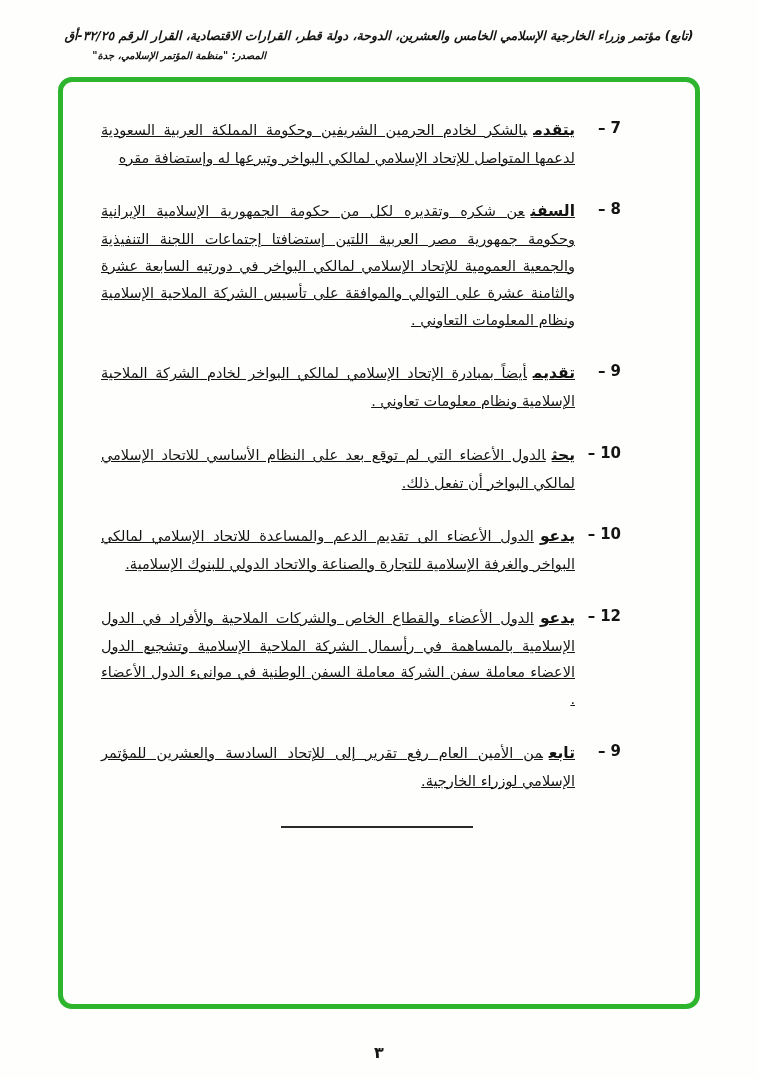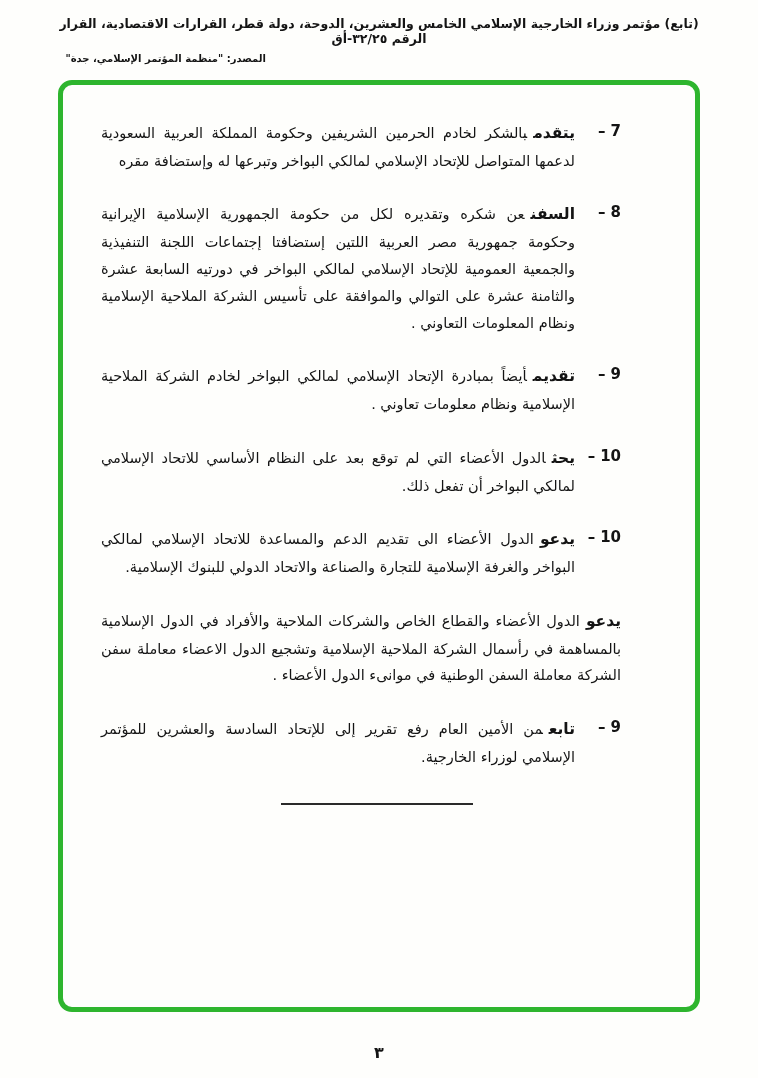--- a/index.html
+++ b/index.html
@@ -5,23 +5,24 @@
   html,body{margin:0;padding:0;}
   body{
     width:758px;height:1078px;
     background:#fefefc;
     font-family:"DejaVu Sans",sans-serif;
     color:#141414;
     position:relative;
     overflow:hidden;
   }
   .header{
-    padding-top:16px;
+    padding-top:28px;
     direction:rtl;
     text-align:center;
+    font-style:italic;
   }
   .header-line1{
     font-size:12.5px;
     font-weight:bold;
     padding:0 40px;
   }
   .header-line2{
     direction:rtl;
     text-align:right;
     font-size:10px;
@@ -55,20 +56,21 @@
     padding-top:3px;
     white-space:nowrap;
   }
   .marker .dash{margin-right:5px;}
   .para{
     flex:1;
     text-align:justify;
     font-size:14.5px;
     line-height:1.85;
     padding-left:2px;
+    text-decoration:underline;
   }
   .lead{
     font-weight:bold;
     font-size:15.5px;
     margin-inline-end:6px;
   }
   .divider{
     width:192px;
     height:2px;
     background:#2a2a2a;
@@ -113,20 +115,21 @@
     <span class="marker"><span class="dash">–</span><span class="num">10</span></span>
     <span class="para"><span class="lead">يحث</span><span>الدول الأعضاء التي لم توقع بعد على النظام الأساسي للاتحاد الإسلامي لمالكي البواخر أن تفعل ذلك.</span></span>
   </div>
 
   <div class="item">
     <span class="marker"><span class="dash">–</span><span class="num">10</span></span>
     <span class="para"><span class="lead">يدعو</span><span>الدول الأعضاء الى تقديم الدعم والمساعدة للاتحاد الإسلامي لمالكي البواخر والغرفة الإسلامية للتجارة والصناعة والاتحاد الدولي للبنوك الإسلامية.</span></span>
   </div>
 
   <div class="item">
+    <span class="marker"><span class="dash">–</span><span class="num">12</span></span>
     <span class="para"><span class="lead">يدعو</span><span>الدول الأعضاء والقطاع الخاص والشركات الملاحية والأفراد في الدول الإسلامية بالمساهمة في رأسمال الشركة الملاحية الإسلامية وتشجيع الدول الاعضاء معاملة سفن الشركة معاملة السفن الوطنية في موانىء الدول الأعضاء .</span></span>
   </div>
 
   <div class="item">
     <span class="marker"><span class="dash">–</span><span class="num">9</span></span>
     <span class="para"><span class="lead">تابع</span><span>من الأمين العام رفع تقرير إلى للإتحاد السادسة والعشرين للمؤتمر الإسلامي لوزراء الخارجية.</span></span>
   </div>
 
   <div class="divider"></div>
 

